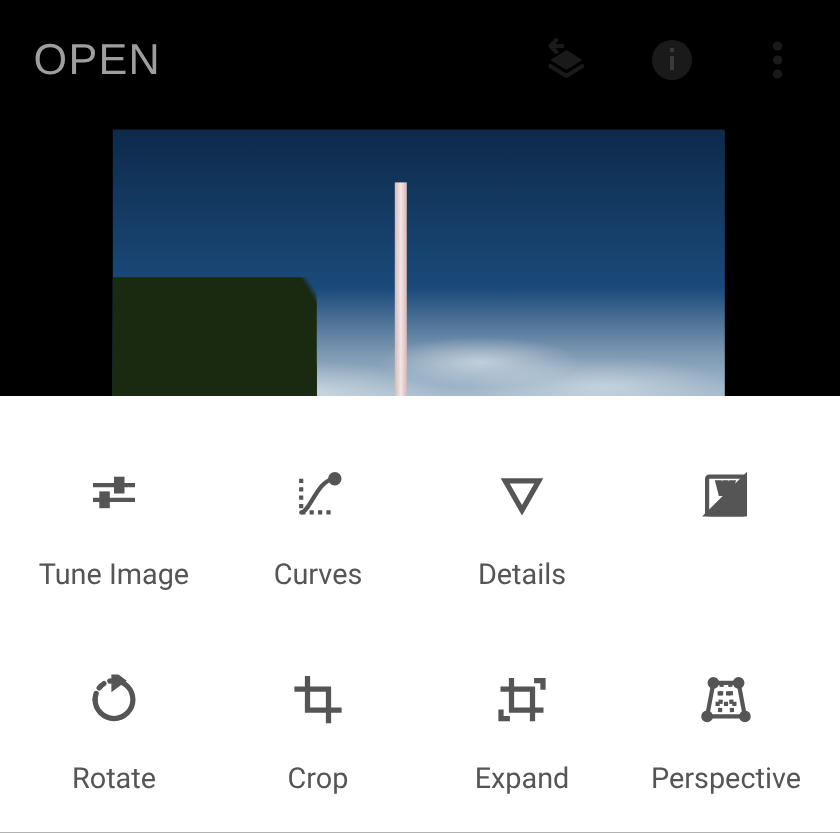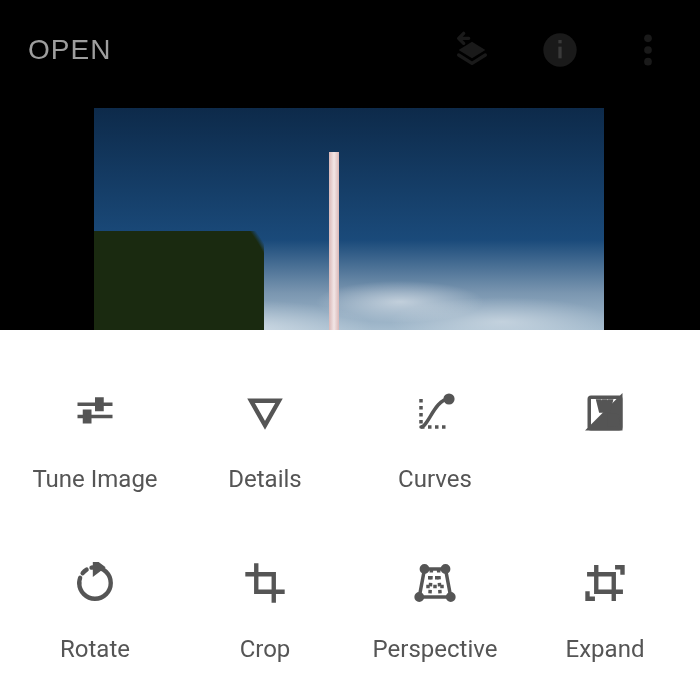--- a/index.html
+++ b/index.html
@@ -12,21 +12,21 @@
   .photo-area::after {
     content: ""; position: absolute; inset: 0;
     background: rgba(0,0,0,0.65);
   }
   .toolbar {
     position: absolute; top: 0; left: 0; right: 0; height: 100px;
     display: flex; align-items: center; padding: 0 28px;
     z-index: 2;
   }
   .open-btn {
-    color: #9e9e9e; font-size: 28px; letter-spacing: 1px; font-weight: 400;
+    color: #9e9e9e; font-size: 36px; letter-spacing: 1px; font-weight: 400;
     background: none; border: none; cursor: pointer;
   }
   .spacer { flex: 1; }
   .tb-icon {
     width: 48px; height: 48px; display: flex; align-items: center; justify-content: center;
     margin-left: 40px; cursor: pointer; color: #1a1a1a;
   }
   .tb-icon svg { width: 40px; height: 40px; }
   .image-canvas {
     position: absolute; top: 108px; left: 94px; width: 510px; height: 440px;
@@ -123,41 +123,41 @@
               <rect x="13" y="4" width="3" height="6" fill="currentColor"></rect>
             <line x1="3" y1="14" x2="21" y2="14"></line>
               <rect x="6" y="11" width="3" height="6" fill="currentColor"></rect>
           </svg>
         </span>
         <span class="label">Tune Image</span>
       </div>
 
       <div class="tool-item">
         <span class="icon">
-          <svg viewBox="0 0 24 24" fill="none" stroke="currentColor" stroke-width="2.5" stroke-linejoin="miter">
-            <polygon points="4,5 20,5 12,19"></polygon>
-          </svg>
-        </span>
-        <span class="label">Details</span>
-      </div>
-
-      <div class="tool-item">
-        <span class="icon">
           <svg viewBox="0 0 24 24" fill="none" stroke="currentColor" stroke-width="2">
             <path d="M4 20 C 8 20, 12 4, 20 4" stroke-linecap="round"></path>
             <circle cx="20" cy="4" r="2.2" fill="currentColor"></circle>
             <line x1="4" y1="4" x2="4" y2="20" stroke-dasharray="2 2"></line>
             <line x1="4" y1="20" x2="20" y2="20" stroke-dasharray="2 2"></line>
           </svg>
         </span>
         <span class="label">Curves</span>
       </div>
 
       <div class="tool-item">
         <span class="icon">
+          <svg viewBox="0 0 24 24" fill="none" stroke="currentColor" stroke-width="2.5" stroke-linejoin="miter">
+            <polygon points="4,5 20,5 12,19"></polygon>
+          </svg>
+        </span>
+        <span class="label">Details</span>
+      </div>
+
+      <div class="tool-item">
+        <span class="icon">
           <svg viewBox="0 0 24 24" fill="none" stroke="currentColor" stroke-width="2">
             <rect x="3" y="3" width="18" height="18" rx="1"></rect>
             <polygon points="3,21 21,3 21,21" fill="currentColor"></polygon>
             <text x="8" y="11" font-size="8" font-family="Arial" fill="currentColor" font-weight="bold">W</text>
             <text x="14" y="19" font-size="8" font-family="Arial" fill="#fff" font-weight="bold">B</text>
           </svg>
         </span>
       </div>
 
       <div class="tool-item">
@@ -172,47 +172,47 @@
       </div>
 
       <div class="tool-item">
         <span class="icon">
           <svg viewBox="0 0 24 24" fill="none" stroke="currentColor" stroke-width="2.5" stroke-linecap="square">
             <polyline points="7,2 7,17 22,17"></polyline>
             <polyline points="2,7 17,7 17,22"></polyline>
           </svg>
         </span>
         <span class="label">Crop</span>
+      </div>
+
+      <div class="tool-item">
+        <span class="icon">
+          <svg viewBox="0 0 24 24" fill="none" stroke="currentColor" stroke-width="2.5" stroke-linecap="square">
+            <polyline points="7,3 7,17 21,17"></polyline>
+            <polyline points="3,7 17,7 17,21"></polyline>
+            <polyline points="19,3 22,3 22,6"></polyline>
+            <polyline points="2,18 2,21 5,21"></polyline>
+          </svg>
+        </span>
+        <span class="label">Expand</span>
       </div>
 
       <div class="tool-item">
         <span class="icon">
           <svg viewBox="0 0 24 24" fill="none" stroke="currentColor" stroke-width="2">
             <polygon points="6,4 18,4 21,20 3,20" stroke-linejoin="round"></polygon>
             <circle cx="6" cy="4" r="1.8" fill="currentColor"></circle>
             <circle cx="18" cy="4" r="1.8" fill="currentColor"></circle>
             <circle cx="21" cy="20" r="1.8" fill="currentColor"></circle>
             <circle cx="3" cy="20" r="1.8" fill="currentColor"></circle>
             <line x1="8" y1="9" x2="16" y2="9" stroke-dasharray="2 2"></line>
             <line x1="7" y1="14" x2="17" y2="14" stroke-dasharray="2 2"></line>
             <line x1="10" y1="4" x2="9" y2="20" stroke-dasharray="2 2"></line>
             <line x1="14" y1="4" x2="15" y2="20" stroke-dasharray="2 2"></line>
           </svg>
         </span>
         <span class="label">Perspective</span>
       </div>
 
-      <div class="tool-item">
-        <span class="icon">
-          <svg viewBox="0 0 24 24" fill="none" stroke="currentColor" stroke-width="2.5" stroke-linecap="square">
-            <polyline points="7,3 7,17 21,17"></polyline>
-            <polyline points="3,7 17,7 17,21"></polyline>
-            <polyline points="19,3 22,3 22,6"></polyline>
-            <polyline points="2,18 2,21 5,21"></polyline>
-          </svg>
-        </span>
-        <span class="label">Expand</span>
-      </div>
-
     </div>
   </div>
 
 </div>
 
 </body></html>

